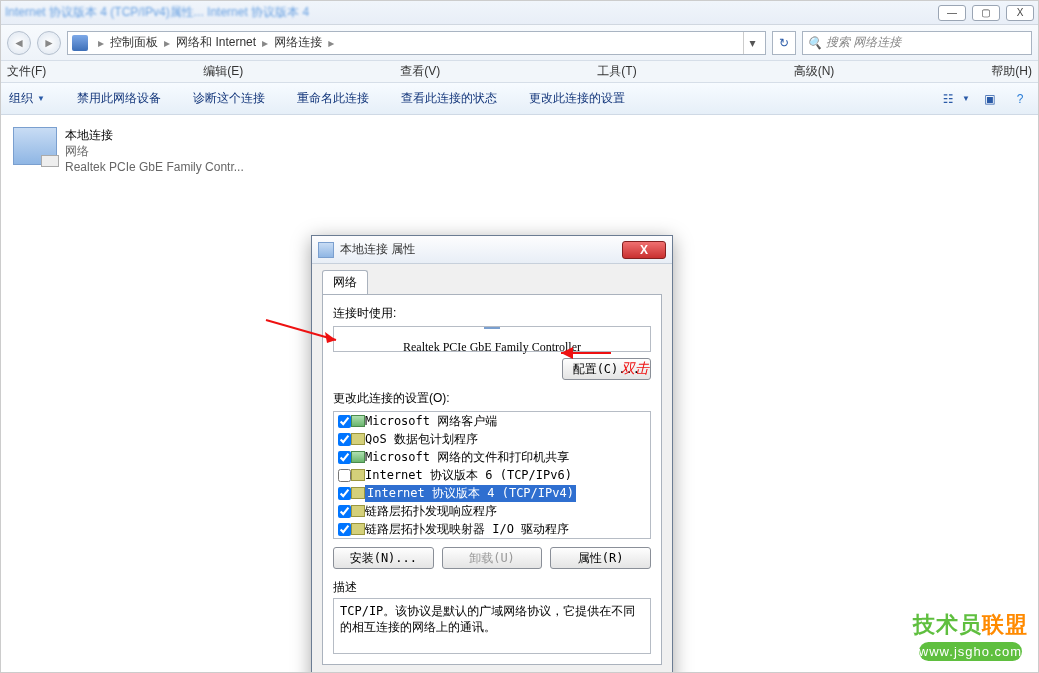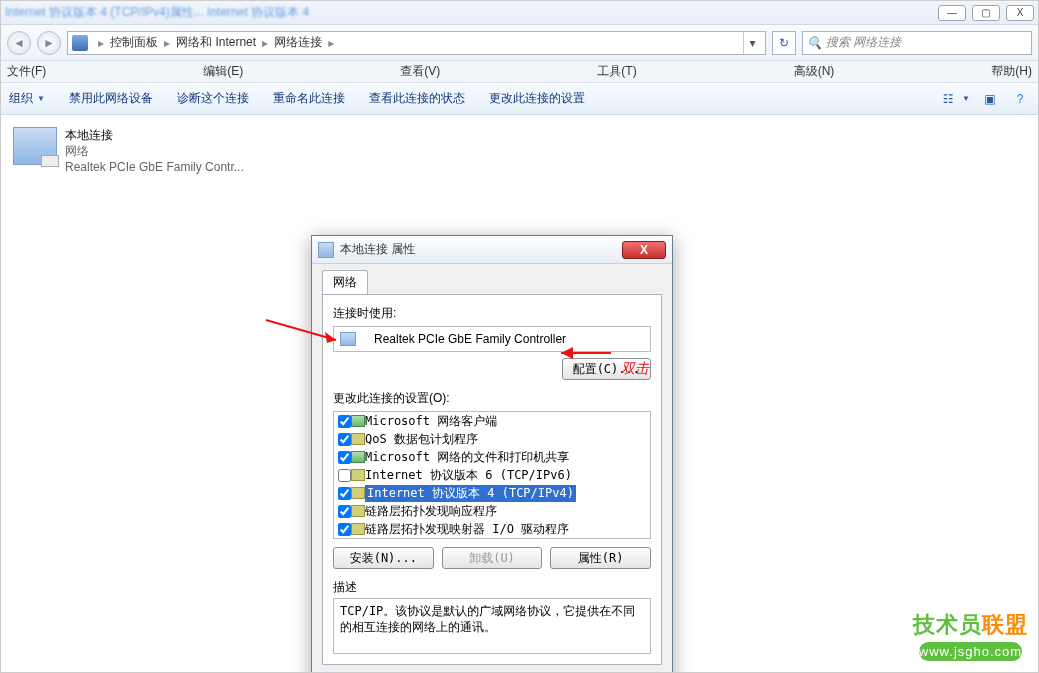--- a/index.html
+++ b/index.html
@@ -20,21 +20,21 @@
 .bc-drop { width: 18px; height: 22px; border-left: 1px solid #ccc; display:flex; align-items:center; justify-content:center; color:#555; }
 .refresh-btn { width: 24px; height: 24px; border: 1px solid #a9b4c2; background: #fff; display:flex; align-items:center; justify-content:center; color:#2a5aa7; }
 .search-box { width: 230px; height: 24px; border: 1px solid #a9b4c2; background: #fff; display: flex; align-items: center; padding: 0 4px; color: #888; font-style: italic; }
 .search-box .sicon { margin-right: 4px; color:#888; }
 
 
 .menu-bar { height: 22px; background: #f2f6fa; display: flex; align-items: center; padding: 0 6px; gap: 14px; font-size: 12px; color: #333; border-bottom: 1px solid #d6dee8; justify-content: space-between; }
 .menu-bar span { cursor: default; }
 
 
-.toolbar { height: 32px; background: linear-gradient(#f7fbff,#e6eff8); display: flex; align-items: center; padding: 0 8px; gap: 24px; color: #12357a; border-bottom: 1px solid #cfd9e5; }
+.toolbar { height: 32px; background: linear-gradient(#f7fbff,#e6eff8); display: flex; align-items: center; padding: 0 8px; gap: 32px; color: #12357a; border-bottom: 1px solid #cfd9e5; }
 .toolbar .tb-right { margin-left: auto; display: flex; gap: 10px; }
 .tb-icon { width: 20px; height: 20px; display:flex; align-items:center; justify-content:center; color:#2a5aa7; }
 .tb-item { display:flex; align-items:center; gap:4px; }
 .tb-drop { font-size:8px; color:#2a5aa7; }
 
 
 .content { position: relative; height: 556px; background: #fff; padding: 8px; }
 .conn-item { display: flex; gap: 8px; width: 260px; padding: 4px; }
 .conn-icon { width: 44px; height: 38px; background: linear-gradient(#c8dcf4,#8fb6e4); border: 1px solid #7a9fcf; position: relative; }
 .conn-icon::after { content:""; position:absolute; bottom:-3px; right:-3px; width:16px; height:10px; background:#eee; border:1px solid #aaa; }
@@ -45,21 +45,21 @@
 
 .dialog { position: absolute; left: 310px; top: 120px; width: 362px; background: #f0f0f0; border: 1px solid #6b7c93; box-shadow: 0 4px 18px rgba(0,0,0,.35); }
 .dlg-title { height: 28px; background: linear-gradient(#fdfdfe,#e8eef6); display: flex; align-items: center; padding: 0 6px; font-size: 12px; color: #333; border-bottom: 1px solid #c7d0db; }
 .dlg-title .ticon { width: 16px; height: 16px; background: linear-gradient(#c8dcf4,#8fb6e4); margin-right: 6px; border:1px solid #7a9fcf; }
 .dlg-close { margin-left: auto; width: 44px; height: 18px; background: linear-gradient(#f07070,#c93030); border: 1px solid #832020; border-radius: 3px; color: #fff; display:flex; align-items:center; justify-content:center; font-size: 12px; font-weight: bold; }
 .dlg-body { padding: 8px 10px 12px; }
 .tab-strip { display: flex; height: 22px; align-items:flex-end; }
 .tab { padding: 3px 10px; background: #fff; border: 1px solid #aab2bd; border-bottom: none; border-radius: 3px 3px 0 0; font-size:12px; }
 .tab-panel { background: #fff; border: 1px solid #aab2bd; padding: 10px; min-height: 360px; }
 .field-label { margin-bottom: 4px; }
-.adapter-box { height: 26px; border: 1px solid #b6bcc5; display:flex; align-items:center; padding: 0 6px; gap: 18px; font-family: Liberation Sans, sans-serif; font-size: 12px; }
+.adapter-box { height: 26px; border: 1px solid #b6bcc5; display:flex; align-items:center; padding: 0 6px; gap: 11px; font-family: Liberation Serif, serif; font-size: 12px; flex-direction: column; }
 .adapter-box .aicon { width: 16px; height: 14px; background: linear-gradient(#c8dcf4,#8fb6e4); border:1px solid #7a9fcf; }
 .btn { height: 22px; padding: 0 10px; background: linear-gradient(#fefefe,#e4e4e4); border: 1px solid #8a8f98; border-radius: 3px; font-size: 12px; font-family: "SimSun", monospace; display:inline-flex; align-items:center; }
 .cfg-row { display:flex; justify-content:flex-end; margin: 6px 0 10px; }
 .items-box { border: 1px solid #b6bcc5; height: 128px; overflow: hidden; font-family: "SimSun", monospace; font-size: 12px; }
 .item-row { display: flex; align-items: center; height: 18px; padding: 0 4px; }
 .item-row input[type=checkbox] { width:13px; height:13px; }
 .item-icon { width: 14px; height: 12px; background: #d4d07a; border:1px solid #9a9640; }
 .item-icon.net { background: linear-gradient(#aee0b0,#6ab56d); border-color:#4a8a4d; }
 .item-row.selected .item-text { background: #2f6fd0; color: #fff; padding: 0 2px; }
 .btn-row3 { display:flex; justify-content: space-between; margin-top: 8px; gap: 8px; }

